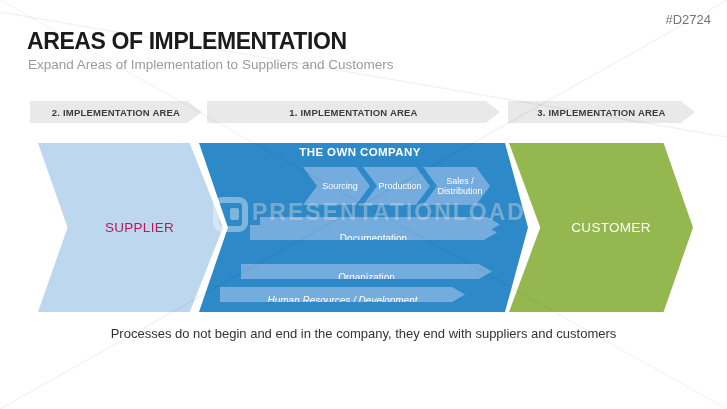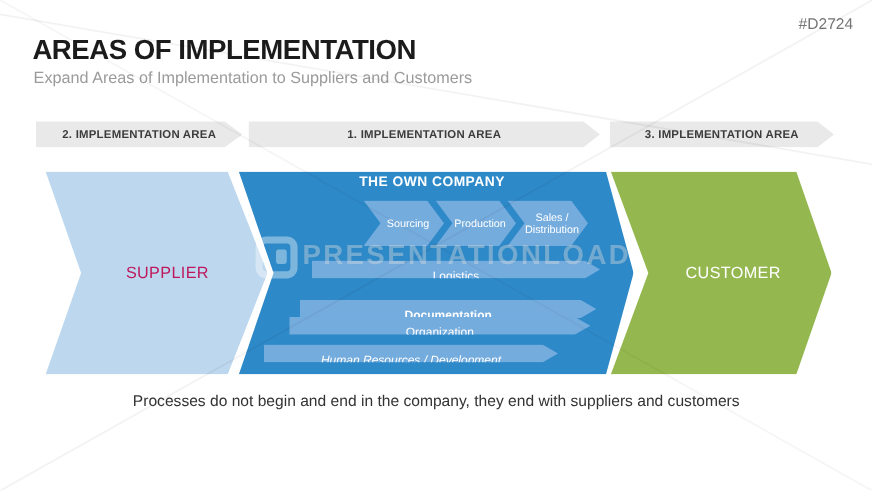--- a/index.html
+++ b/index.html
@@ -132,21 +132,21 @@
     justify-content: center;
     clip-path: polygon(0 0, 94.7% 0, 100% 50%, 94.7% 100%, 0 100%);
   }
   .support-bar span {
     font-size: 10px;
     color: #ffffff;
     white-space: nowrap;
     margin-top: 12px;
   }
   .bar-1 { left: 260px; top: 217px; width: 240px; }
-  .bar-2 { left: 250px; top: 250px; width: 247px; font-weight: bold; }
+  .bar-2 { left: 250px; top: 225px; width: 247px; }
   .bar-3 { left: 241px; top: 264px; width: 251px; }
   .bar-4 { left: 220px; top: 287px; width: 245px; font-style: italic; }
 
   
   .caption {
     position: absolute;
     left: 0; top: 326px;
     width: 727px;
     text-align: center;
     font-size: 13px;

